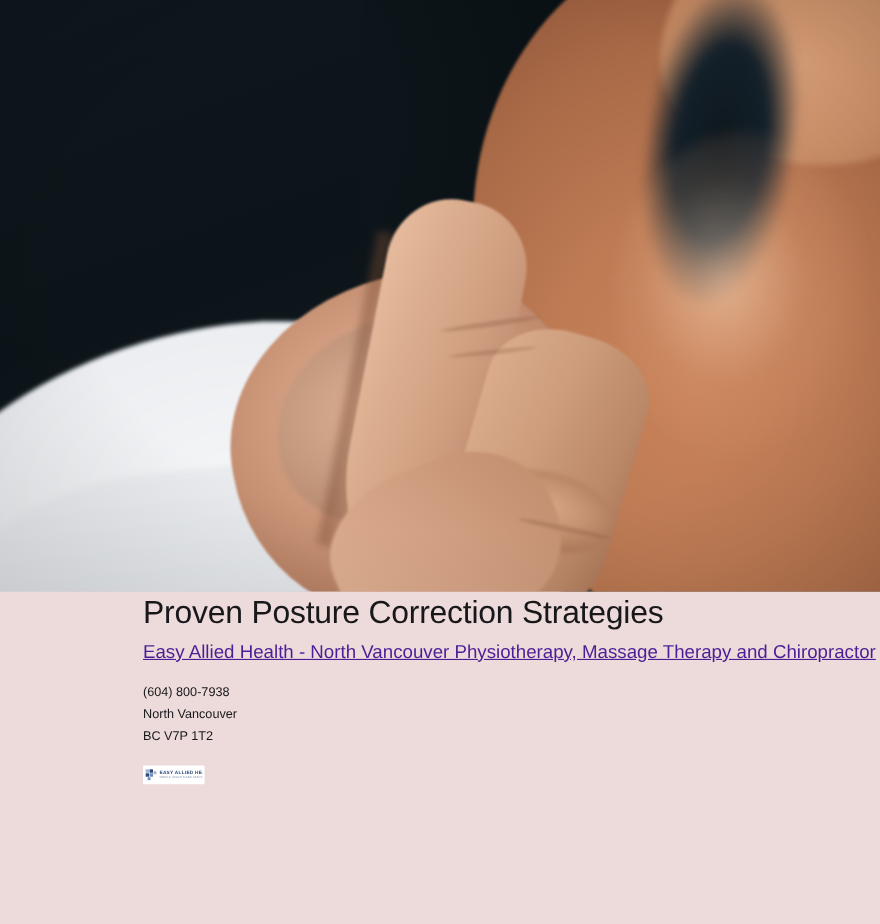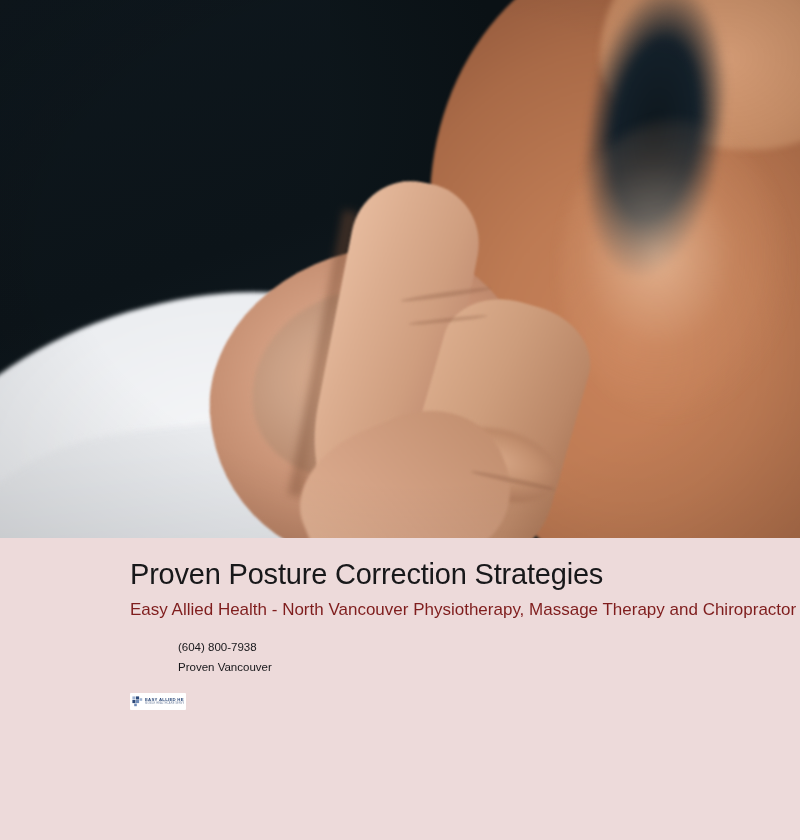--- a/index.html
+++ b/index.html
@@ -222,45 +222,45 @@
 
   .info-inner {
     position: absolute;
     left: 130px;
     top: 0;
     right: 0;
   }
 
   .title {
     margin: 0;
-    padding-top: 19px;
+    padding-top: 2px;
     font-size: 29px;
     line-height: 34px;
     font-weight: 400;
     letter-spacing: -0.2px;
     color: #18181a;
     font-family: "Liberation Sans", sans-serif;
     white-space: nowrap;
   }
 
   .subtitle {
     margin: 0;
     padding-top: 8px;
     padding-right: 2px;
     font-size: 17px;
     line-height: 22px;
     font-weight: 400;
-    color: #7f1d1d;
+    color: #4c1d95;
     font-family: "Liberation Sans", sans-serif;
     max-width: 672px;
+    text-decoration: underline;
   }
 
   .contact {
     padding-top: 16px;
-    margin-left: 48px;
   }
   .contact-line {
     font-size: 11.5px;
     line-height: 20px;
     color: #17171a;
     font-family: "Liberation Sans", sans-serif;
   }
 
   .url-line {
     padding-top: 8px;
@@ -346,21 +346,22 @@
 
   <div class="info-panel">
     <div class="info-inner">
 
       <h1 class="title">Proven Posture Correction Strategies</h1>
 
       <p class="subtitle">Easy Allied Health - North Vancouver Physiotherapy, Massage Therapy and Chiropractor</p>
 
       <div class="contact">
         <div class="contact-line">(604) 800-7938</div>
-        <div class="contact-line">Proven Vancouver</div>
+        <div class="contact-line">North Vancouver</div>
+        <div class="contact-line">BC V7P 1T2</div>
       </div>
 
 
       <div class="logo">
         <span class="logo-mark">
           <svg width="11" height="11" viewBox="0 0 11 11" xmlns="http://www.w3.org/2000/svg">
             <rect x="0.4" y="0.4" width="3.1" height="3.1" fill="#9fb3d1"></rect>
             <rect x="4.0" y="0.4" width="3.1" height="3.1" fill="#2d4a7a"></rect>
             <rect x="0.4" y="4.0" width="3.1" height="3.1" fill="#2d4a7a"></rect>
             <rect x="4.0" y="4.0" width="3.1" height="3.1" fill="#6f8cb8"></rect>

